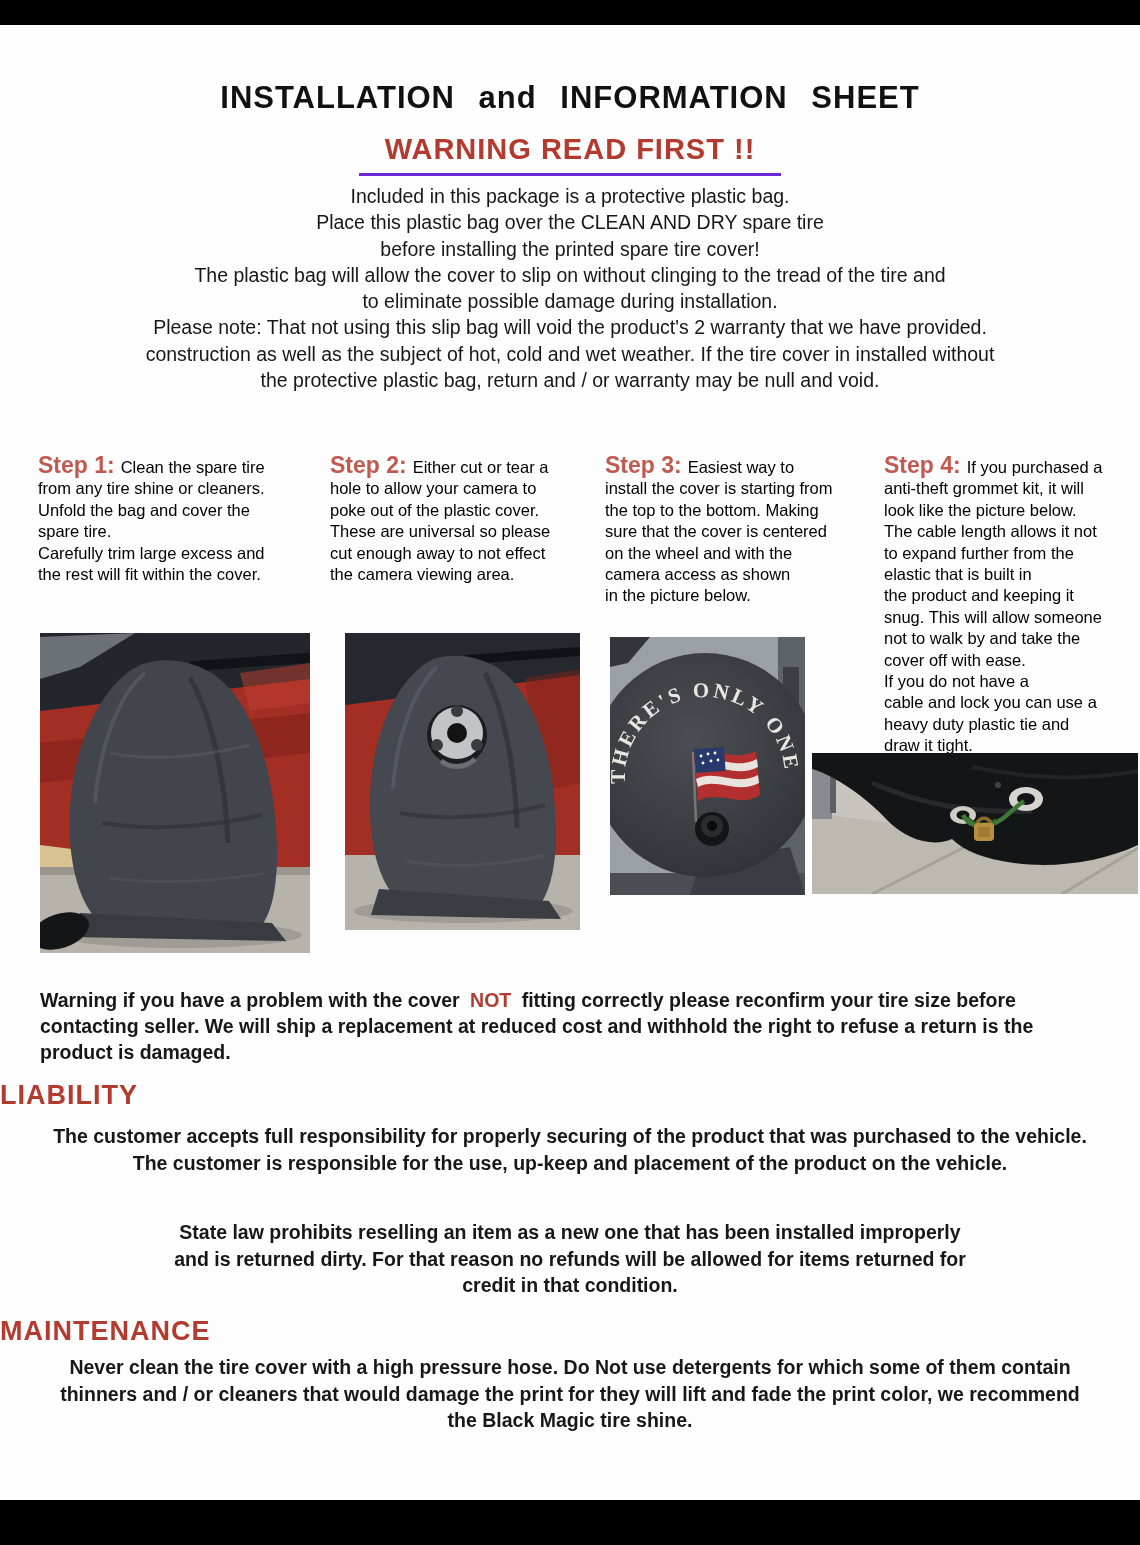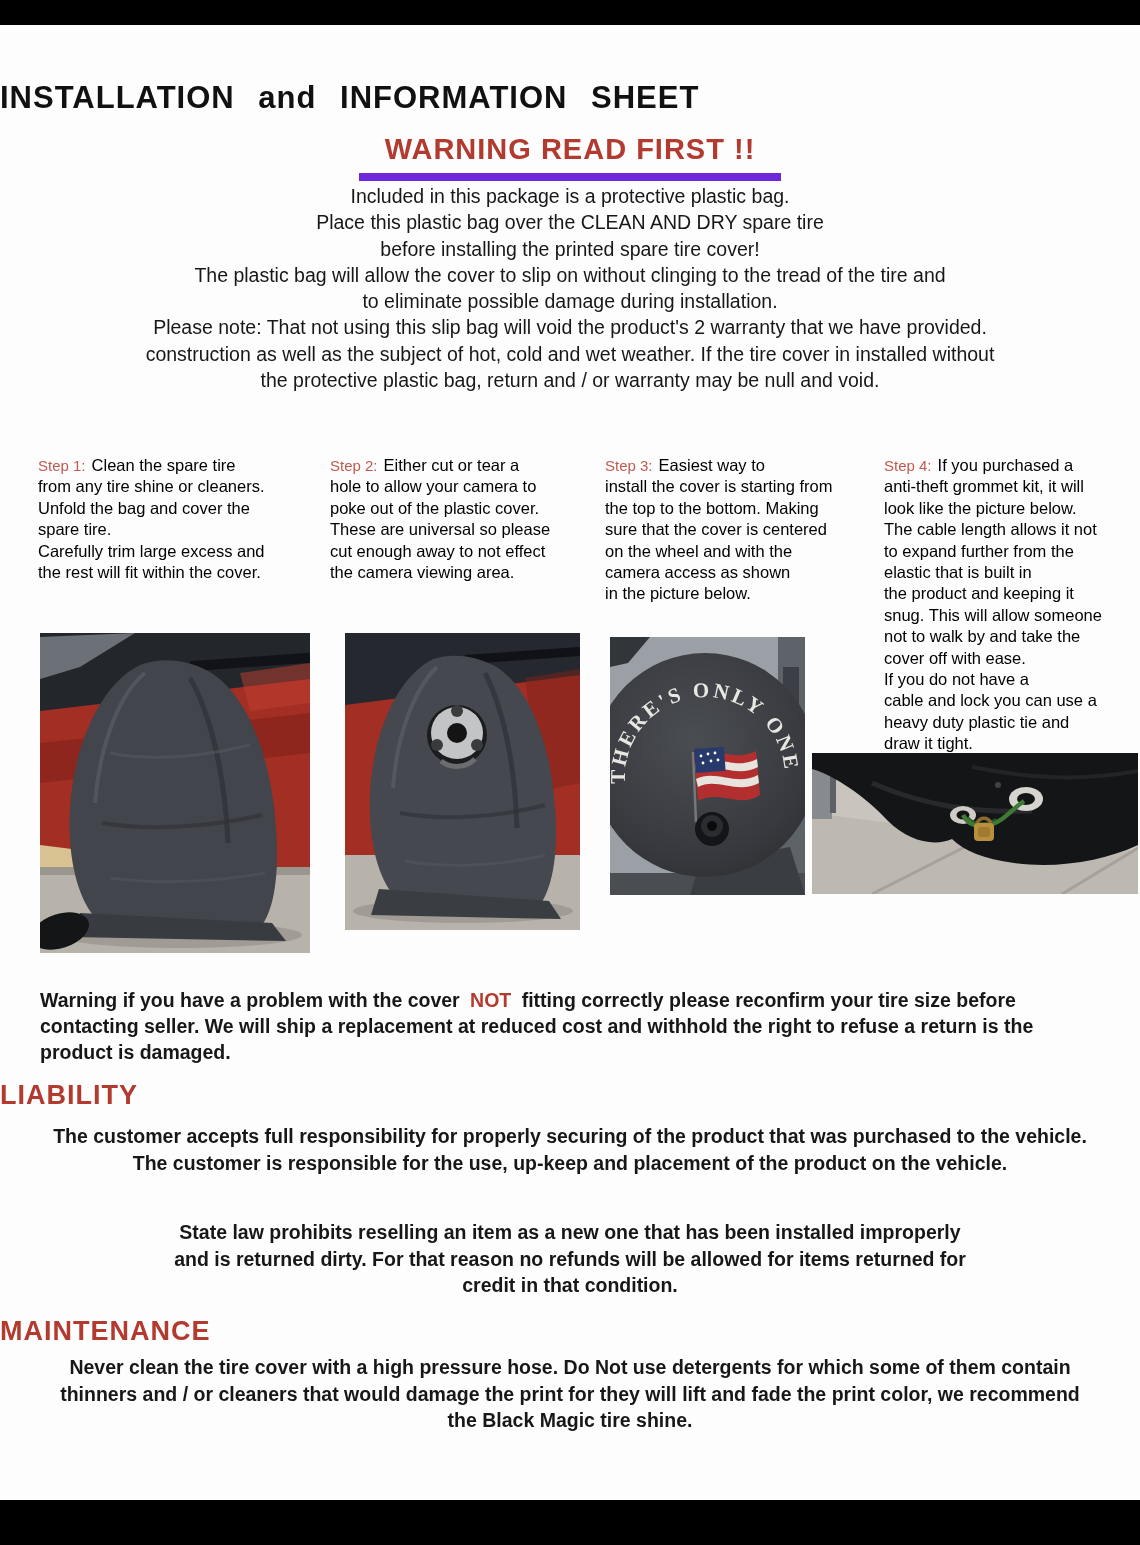--- a/index.html
+++ b/index.html
@@ -10,39 +10,39 @@
     font-family:"Liberation Sans", sans-serif;
     color:#1b1b1b;
     overflow:hidden;
   }
   .letterbox{position:absolute;left:0;width:1140px;background:#000;}
   .letterbox.top{top:0;height:25px;}
   .letterbox.bottom{top:1500px;height:45px;}
 
   .doc-title{
     position:absolute;top:80px;left:0;width:1140px;
-    font-size:31px;font-weight:bold;
+    text-align:center;font-size:31px;font-weight:bold;
     letter-spacing:1px;word-spacing:14px;color:#111;
   }
   .warning-wrap{position:absolute;top:133px;left:0;width:1140px;text-align:center;}
   .warning-heading{
     display:inline-block;
     font-size:29px;font-weight:bold;letter-spacing:1px;
     color:var(--heading-red,#b23a2e);
-    border-bottom:8px solid #6d28d9;
+    border-bottom:3px solid #6d28d9;
     padding:0 26px 7px 26px;
   }
   .intro{
     position:absolute;top:183px;left:0;width:1140px;
     text-align:center;font-size:19.5px;font-weight:normal;
     line-height:26.3px;color:#171717;
   }
   .step-col{position:absolute;font-size:16.5px;line-height:21.4px;}
   .step-label{
-    font-size:15px;font-weight:normal;
+    font-size:23px;font-weight:bold;
     color:var(--step-red,#c05a50);
     margin-right:6px;
     text-align:right;
   }
   .step-text{font-weight:normal;white-space:pre-line;color:#000000;}
   .photo{position:absolute;display:block;}
   .photo svg{display:block;width:100%;height:100%;}
 
   .warning-note{
     position:absolute;top:988px;left:40px;width:1066px;

